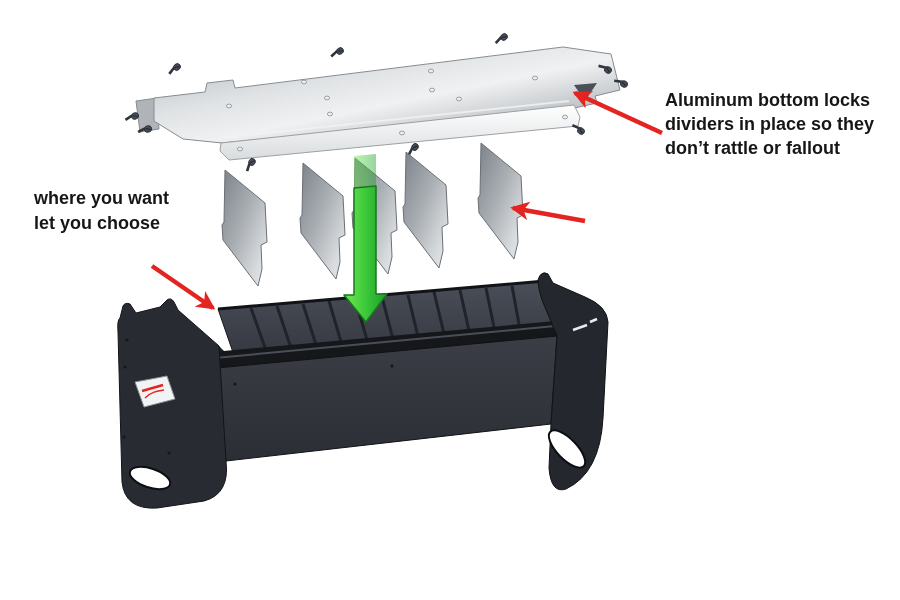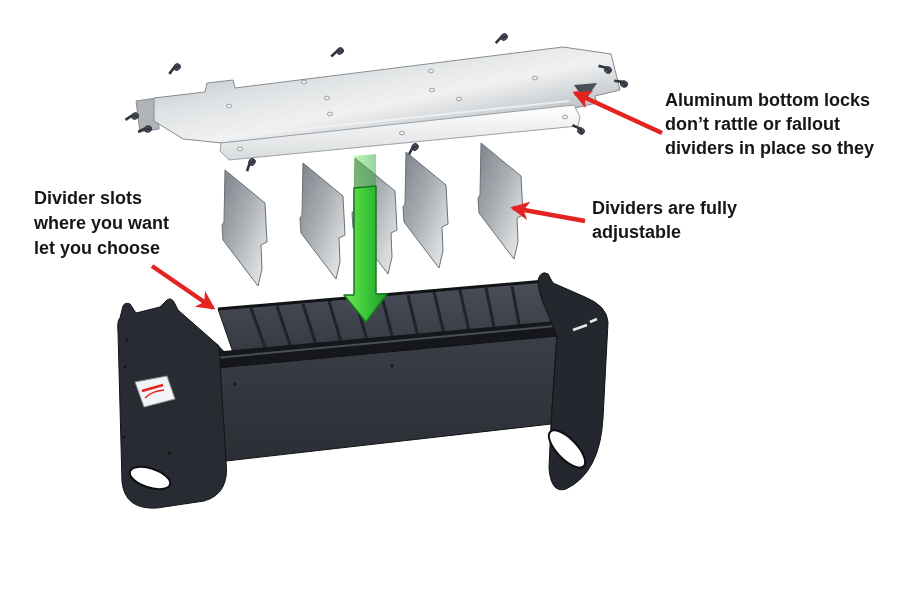--- a/index.html
+++ b/index.html
@@ -152,28 +152,23 @@
 
   <g fill="none">
     <path d="M655,133 L568,93" stroke="#e32421" stroke-width="4.5" marker-end="url(#redHead)"></path>
     <path d="M578,221 L506,208" stroke="#e32421" stroke-width="4.5" marker-end="url(#redHead)"></path>
     <path d="M145,266 L206,308" stroke="#e32421" stroke-width="4.5" marker-end="url(#redHead)"></path>
   </g>
 </svg>
 
 <div class="anno" style="left:658px;top:88px;">
   <div>Aluminum bottom locks</div>
+  <div>dividers in place so they</div>
   <div>don’t rattle or fallout</div>
-  <div>dividers in place so they</div>
 </div>
 
-<div class="anno" style="left:585px;top:196px;">
-  <div>Dividers are fully</div>
-  <div>adjustable</div>
-</div>
 
 <div class="anno" style="left:27px;top:186px;line-height:25px;">
-  <div>Divider slots</div>
   <div>where you want</div>
   <div>let you choose</div>
 </div>
 
 </div>
 
 </body></html>

